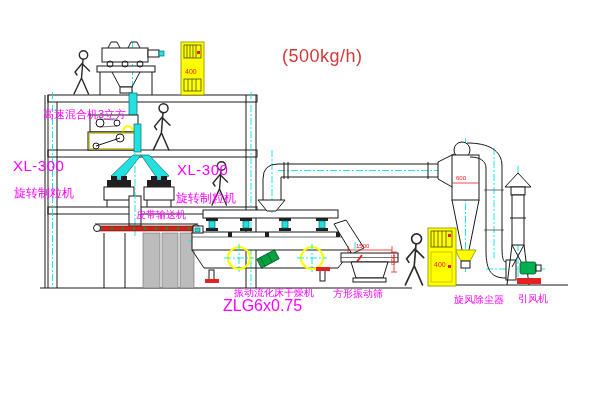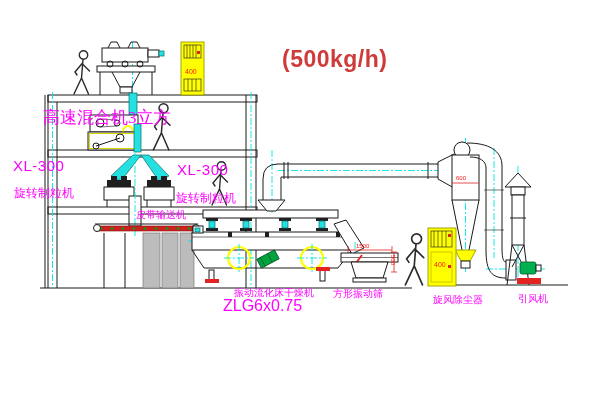--- a/index.html
+++ b/index.html
@@ -15,24 +15,24 @@
   .yel{fill:#ffff00;stroke:#9a9a00;stroke-width:.9;}
   .ygl{stroke:#ffff00;stroke-width:2.2;fill:none;}
   .red{fill:#e32222;stroke:none;}
   .rln{stroke:#e32222;stroke-width:.8;fill:none;}
   .gray{fill:#bcbcbc;stroke:#7a7a7a;stroke-width:.7;}
   .person{stroke:#2b2b2b;stroke-width:1.4;fill:none;stroke-linecap:round;stroke-linejoin:round;}
   .lbl{position:absolute;color:#ff00ff;white-space:nowrap;line-height:1;}
   .dim{position:absolute;color:#ff1414;white-space:nowrap;line-height:1;font-size:7px;}
   .title-row{position:absolute;left:282px;top:46px;display:flex;align-items:baseline;gap:3px;color:#cf3a3a;}
   .title-cn{font-size:16px;letter-spacing:1px;}
-  .title-cap{font-size:23px;font-weight:700;letter-spacing:.5px;}
+  .title-cap{font-size:18px;font-weight:400;letter-spacing:.5px;}
   .m15{font-size:15px;letter-spacing:.5px;}
   .m12{font-size:12px;}
-  .m11{font-size:17px;font-family:Liberation Serif, serif;}
+  .m11{font-size:11px;}
   .m10{font-size:10px;}
   .m9{font-size:12px;}
   .m17{font-size:16px;}
   .rot90{transform:rotate(90deg);transform-origin:left top;}
 </style>
 </head>
 <body>
 
 <div id="stage">
 
@@ -305,21 +305,21 @@
   <div class="lbl m15" style="left:177px;top:162px;">XL-300</div>
   <div class="lbl m9" style="left:176px;top:192px;">旋转制粒机</div>
 
   <div class="lbl m10" style="left:136px;top:210px;">皮带输送机</div>
 
   <div class="lbl m10" style="left:234px;top:288px;">振动流化床干燥机</div>
   <div class="lbl m17" style="left:223px;top:298px;">ZLG6x0.75</div>
 
   <div class="lbl m10" style="left:333px;top:289px;">方形振动筛</div>
 
-  <div class="lbl m10" style="left:433px;top:295px;">旋风除尘器</div>
+  <div class="lbl m10" style="left:454px;top:295px;">旋风除尘器</div>
   <div class="lbl m10" style="left:518px;top:294px;">引风机</div>
 
   <div class="dim" style="left:185px;top:68px;">400</div>
   <div class="dim" style="left:434px;top:261px;">400</div>
   <div class="dim" style="left:456px;top:175px;font-size:6px;">600</div>
   <div class="dim" style="left:356px;top:243px;font-size:6px;">1500</div>
   <div class="dim rot90" style="left:396px;top:255px;font-size:6px;">500</div>
 
 </div>
 

